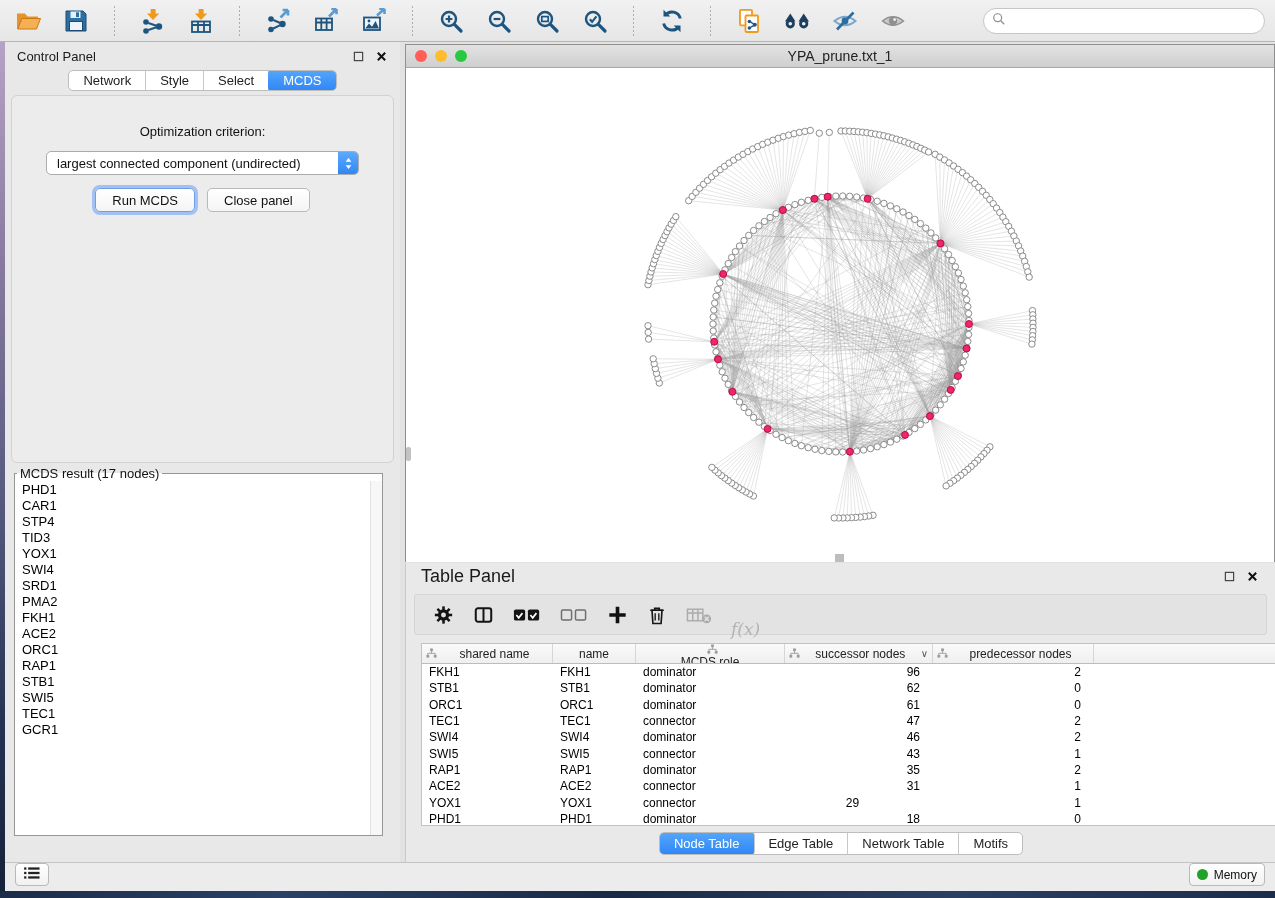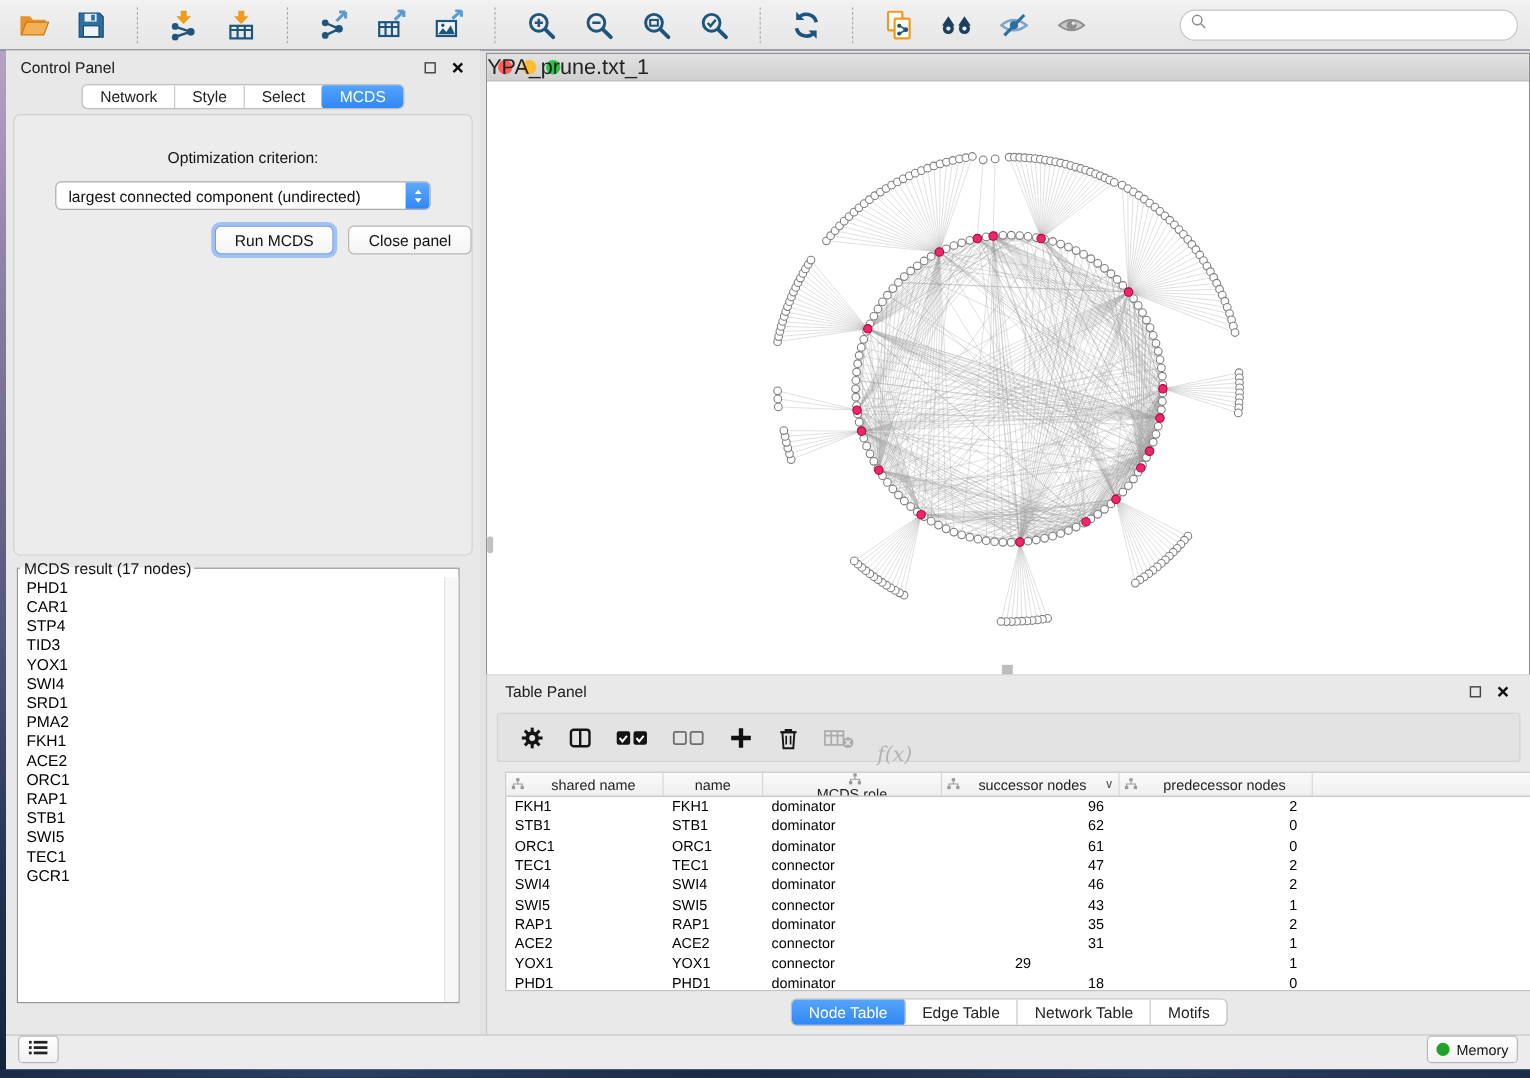--- a/index.html
+++ b/index.html
@@ -37,46 +37,46 @@
   .seg-tab:last-child{border-right:none;}
   .seg-tab.selected{background:linear-gradient(#55a6fb,#2f86f6);color:#fff;border-radius:4px;margin:-1px;padding:3px 15px;}
   .cp-body{position:absolute;left:6px;top:53px;width:383px;height:368px;background:#ececec;
     border:1px solid #d2d2d2;border-radius:6px;box-sizing:border-box;padding-top:28px;}
   .opt-label{text-align:center;font-size:13px;color:#111;margin-bottom:12px;}
   .selectbox{width:313px;height:24px;margin:0 auto;background:#fff;border:1px solid #acacac;border-radius:5px;
     display:flex;align-items:center;box-sizing:border-box;overflow:hidden;}
   .selectbox .sel-text{flex:1;font-size:13px;color:#111;padding-left:10px;white-space:nowrap;}
   .selectbox .stepper{width:20px;height:24px;background:linear-gradient(#5fabfc,#2e85f6);
     display:flex;flex-direction:column;align-items:center;justify-content:center;border-radius:0 4px 4px 0;}
-  .btn-row{display:flex;justify-content:flex-end;gap:12px;margin-top:13px;}
+  .btn-row{display:flex;justify-content:center;gap:12px;margin-top:13px;}
   .push-btn{height:24px;background:linear-gradient(#ffffff,#f4f4f4);border:1px solid #b9b9b9;border-radius:5px;
     font-size:13px;color:#111;padding:0 16px;font-family:"Liberation Sans",sans-serif;}
   .push-btn.focused{box-shadow:0 0 0 3px rgba(120,170,246,.65);border-color:#6f9ee8;}
   .mcds-box{position:absolute;left:9px;top:424px;width:369px;height:370px;box-sizing:border-box;
     background:#fff;border:1px solid #969696;margin:0;padding:0;}
   .mcds-box legend{font-size:13px;color:#111;padding:0 3px;margin-left:2px;}
   .mcds-list{position:relative;height:344px;overflow:hidden;font-size:13px;line-height:16px;color:#000;padding:1px 0 0 7px;}
   .mcds-scroll{position:absolute;right:0;top:0;width:11px;height:100%;background:#f7f7f7;border-left:1px solid #e3e3e3;}
 
   
   .net-window{position:absolute;left:405px;top:44px;width:870px;height:518px;box-sizing:border-box;
     border:1px solid #8f8f8f;background:#fff;}
   .net-titlebar{height:22px;background:linear-gradient(#e2e2e2,#cfcfcf);border-bottom:1px solid #a8a8a8;
     display:flex;align-items:center;position:relative;}
   .traffic{display:flex;gap:8px;margin-left:9px;}
   .tl{width:12px;height:12px;border-radius:50%;border:none;padding:0;}
-  .net-title{position:absolute;left:0;right:0;text-align:left;font-size:18px;color:#222;}
+  .net-title{position:absolute;left:0;right:0;text-align:center;font-size:14px;color:#222;}
   .net-canvas{position:relative;width:868px;height:494px;background:#fff;}
   .net-vthumb{position:absolute;left:0px;top:379px;width:5px;height:14px;background:#c2c2c2;border-radius:2px;}
   .net-splitter{position:absolute;left:429px;top:486px;width:9px;height:8px;background:#bdbdbd;}
 
   
   .table-panel{position:absolute;left:405px;top:563px;width:870px;height:299px;background:#e9e9e9;border-left:1px solid #c9c9c9;box-sizing:border-box;}
   .tp-head{display:flex;align-items:center;height:26px;padding:0 16px 0 15px;}
-  .tp-title{font-size:13px;color:#1a1a1a;}
+  .tp-title{font-size:18px;color:#1a1a1a;}
   .tp-toolbar{position:absolute;left:8px;top:31px;width:853px;height:41px;background:#e3e3e3;
     border:1px solid #d4d4d4;border-radius:3px;box-sizing:border-box;display:flex;align-items:center;gap:19px;padding:0 0 0 18px;}
   .tp-tbtn{border:none;background:transparent;padding:0;display:flex;align-items:center;justify-content:center;height:24px;}
   .tp-tbtn svg{height:20px;}
   .fx-label{font-size:17px;font-style:italic;color:#b3b3b3;font-family:"DejaVu Serif",serif;margin-top:28px;}
   .ntable{position:absolute;left:15px;top:80px;width:1010px;height:183px;background:#fff;border:1px solid #c2c2c2;box-sizing:border-box;overflow:hidden;}
   .thead{display:flex;height:19px;background:linear-gradient(#fafafa,#efefef);border-bottom:1px solid #bcbcbc;}
   .th{display:flex;align-items:center;box-sizing:border-box;border-right:1px solid #d6d6d6;font-size:12px;color:#222;position:relative;}
   .th .th-label{flex:1;text-align:center;overflow:hidden;white-space:nowrap;}
   .th .tree{margin-left:4px;width:11px;height:11px;flex:0 0 auto;}

